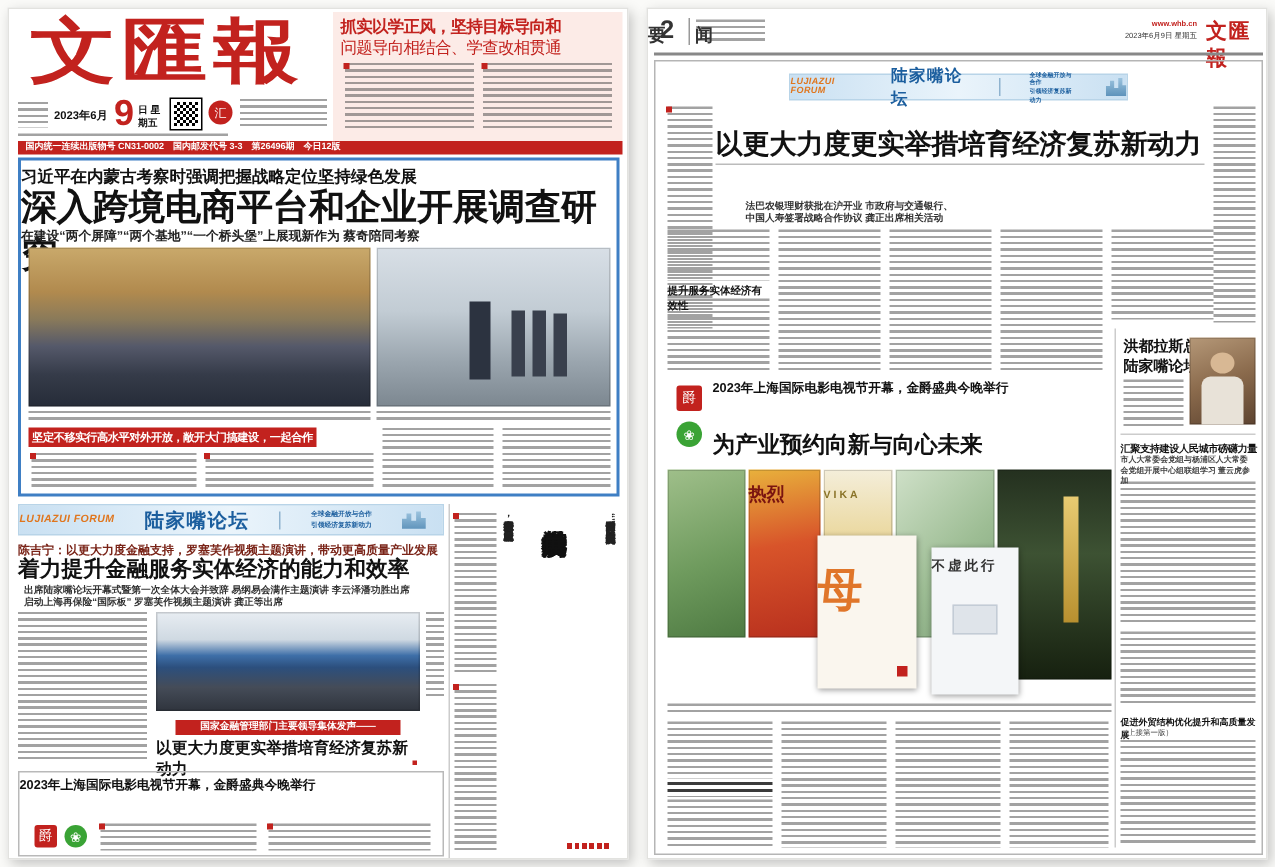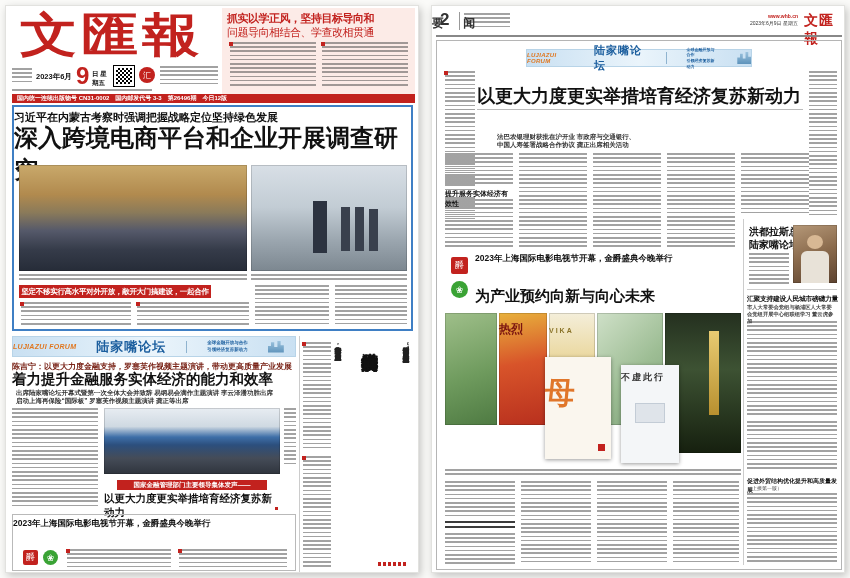--- a/index.html
+++ b/index.html
@@ -49,20 +49,21 @@
   <div class="abs qr" style="left:108px;top:60px;width:20px;height:20px"></div>
   <div class="abs" style="left:133px;top:61px;width:16px;height:16px;border-radius:50%;background:#c2221e;color:#fff;display:flex;align-items:center;justify-content:center;font-size:8px">汇</div>
   <div class="abs fl" style="left:154px;top:60px;width:58px;height:18px"></div>
   <div class="abs fl" style="left:6px;top:83px;width:140px;height:3px"></div>
 
   <div class="abs strip" style="left:6px;top:88px;width:403px;height:9px;font-size:6px;line-height:9px;text-align:left;padding-left:5px">国内统一连续出版物号 CN31-0002　国内邮发代号 3-3　第26496期　今日12版</div>
 
   <div class="abs" style="left:6px;top:99px;width:401px;height:226px;border:2px solid #3f7fc4">
     <div class="abs c" style="left:0;top:3px;width:100%;font-size:11px;font-weight:900">习近平在内蒙古考察时强调把握战略定位坚持绿色发展</div>
     <div class="abs c" style="left:0;top:15px;width:100%;font-size:24px;font-weight:900;letter-spacing:0">深入跨境电商平台和企业开展调查研究</div>
+    <div class="abs c" style="left:0;top:45px;width:100%;font-size:8.5px;font-weight:700;color:#222">在建设“两个屏障”“两个基地”“一个桥头堡”上展现新作为  蔡奇陪同考察</div>
     <div class="abs ph" style="left:5px;top:58px;width:228px;height:106px;background:linear-gradient(180deg,#c9a96b 0%,#b18a4e 28%,#8a7a5a 45%,#55596a 62%,#353b49 80%,#262c38 100%)"></div>
     <div class="abs ph" style="left:237px;top:58px;width:156px;height:106px;background:linear-gradient(180deg,#d8dfe6 0%,#c2ccd4 40%,#9aa5ae 72%,#7c8790 100%)">
       <div class="abs" style="left:62px;top:36px;width:14px;height:52px;background:#2c3340"></div>
       <div class="abs" style="left:90px;top:42px;width:9px;height:44px;background:#39404d"></div>
       <div class="abs" style="left:104px;top:42px;width:9px;height:44px;background:#39404d"></div>
       <div class="abs" style="left:118px;top:44px;width:9px;height:42px;background:#39404d"></div>
     </div>
     <div class="abs fl" style="left:5px;top:167px;width:228px;height:7px"></div>
     <div class="abs fl" style="left:237px;top:167px;width:156px;height:7px"></div>
     <div class="abs strip" style="left:5px;top:178px;width:192px;height:13px;font-size:7.5px;line-height:13px;letter-spacing:-.3px">坚定不移实行高水平对外开放，敞开大门搞建设，一起合作实现共赢</div>

